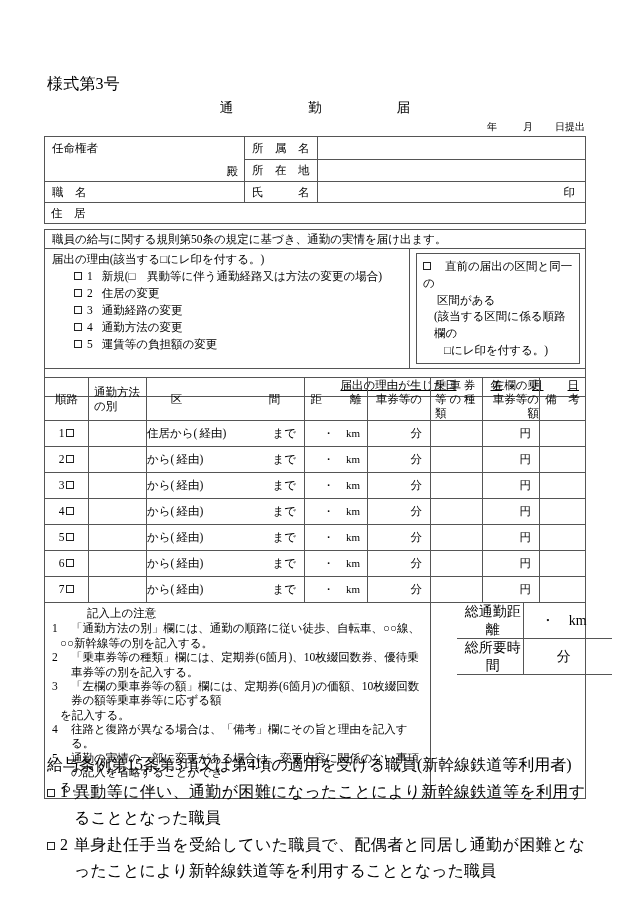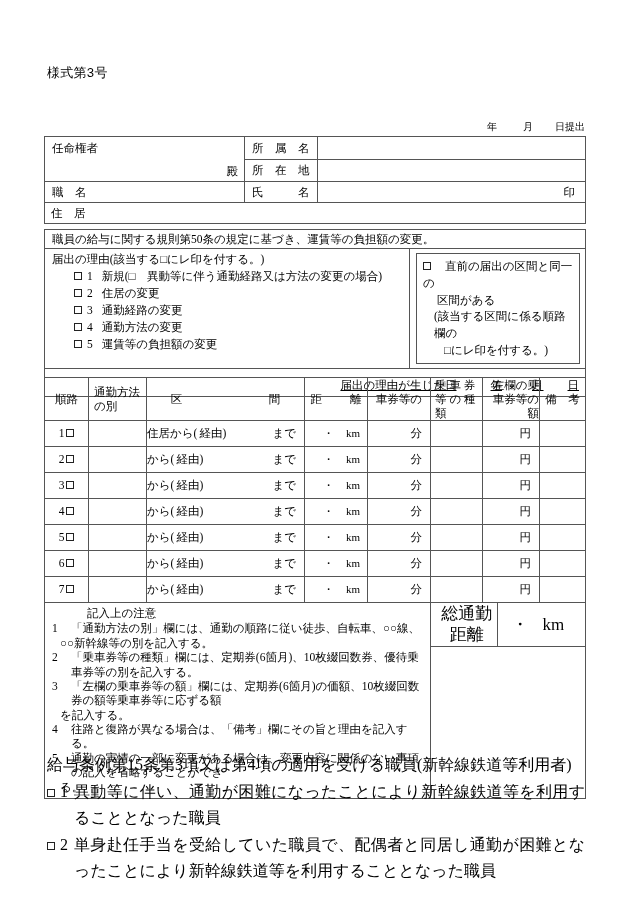--- a/index.html
+++ b/index.html
@@ -20,25 +20,24 @@
     left: 0; top: 0;
     width: 630px;
     height: 903px;
     overflow: hidden;
   }
 
   
   .form-no {
     position: absolute;
     left: 47px;
-    top: 64px;
-    font-size: 13px;
+    top: 74px;
+    font-size: 16px;
     letter-spacing: 0.2px;
     white-space: nowrap;
-    font-family: Liberation Mono, monospace;
   }
   .doc-title {
     position: absolute;
     left: 0;
     top: 99px;
     width: 630px;
     text-align: center;
     font-size: 13.5px;
     letter-spacing: 16px;
     text-indent: 16px;
@@ -201,21 +200,22 @@
   .note-cont { padding-left: 8px; }
   .totals-cell {
     padding: 0 !important;
     vertical-align: top !important;
     border-left: 0.8px solid #555 !important;
   }
   .totals {
     width: 100%;
     border-collapse: collapse;
     table-layout: fixed;
-    font-size: 17px;
+    font-size: 14px;
+    margin-left: 26px;
   }
   .totals td {
     border: 0.8px solid #555;
     height: 25px;
     padding: 0;
   }
   .totals .tl {
     border-left: none;
     border-top: none;
     text-align: left;
@@ -246,20 +246,21 @@
   .bottom-item .mark { flex: 0 0 auto; white-space: nowrap; margin-right: 6px; }
   .bottom-item .body { flex: 1; text-align: justify; }
 </style>
 </head>
 <body>
 
 <div class="page">
 
   <div class="form-no">様式第3号</div>
 
+  <div class="doc-title">通　　勤　　届</div>
 
   <div class="submit-date"><span>年</span><span class="sp"></span><span>月</span><span class="sp2"></span><span>日提出</span></div>
 
   <table class="tbl outer" id="identity-table">
     <colgroup>
       <col style="width:200px">
         <col style="width:73px">
         <col style="width:268px">
     </colgroup>
     <tbody>
@@ -303,21 +304,21 @@
   </table>
 
   <table class="tbl outer" id="statement-table">
     <colgroup>
       <col style="width:365px">
         <col style="width:176px">
     </colgroup>
     <tbody>
       <tr>
         <td colspan="2">
-          <span>職員の給与に関する規則第50条の規定に基づき、運賃等の負担額の変更。</span>
+          <span>職員の給与に関する規則第50条の規定に基づき、通勤の実情を届け出ます。</span>
         </td>
       </tr>
       <tr>
         <td class="reason-left">
           <div class="reason-head">届出の理由(該当する□にレ印を付する。)</div>
 
           <div class="reason-item">
             <span class="cb"></span><span class="num">1</span><span>新規(□　異動等に伴う通勤経路又は方法の変更の場合)</span>
           </div>
           <div class="reason-item">
@@ -526,20 +527,24 @@
           <table class="totals">
             <colgroup>
                 <col style="width:66px">
                 <col style="width:89px">
               </colgroup>
             <tbody>
               <tr>
                 <td class="tl">総通勤距離</td>
                 <td class="tv"><span class="dot">・</span><span class="km">km</span></td>
               </tr>
+              <tr>
+                <td class="tl">総所要時間</td>
+                <td class="tv"><span>分</span></td>
+              </tr>
             </tbody>
           </table>
         </td>
       </tr>
     </tbody>
   </table>
 
   <div class="bottom">
     <div class="bottom-head">給与条例第15条第3項又は第4項の適用を受ける職員(新幹線鉄道等利用者)</div>
     <div class="bottom-item">

